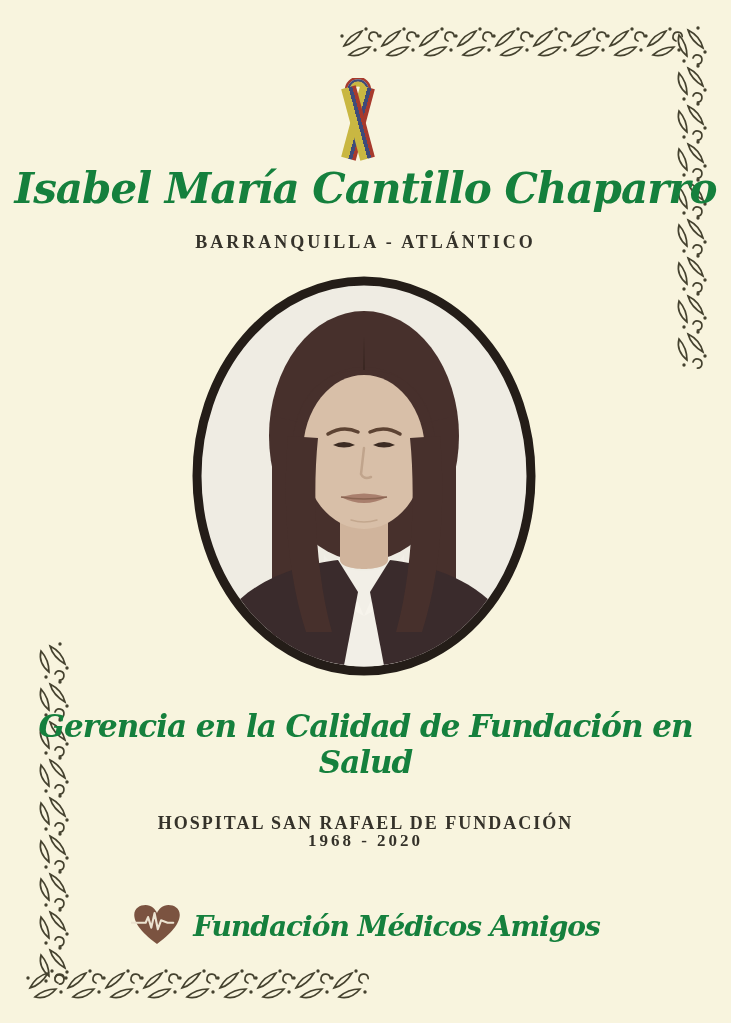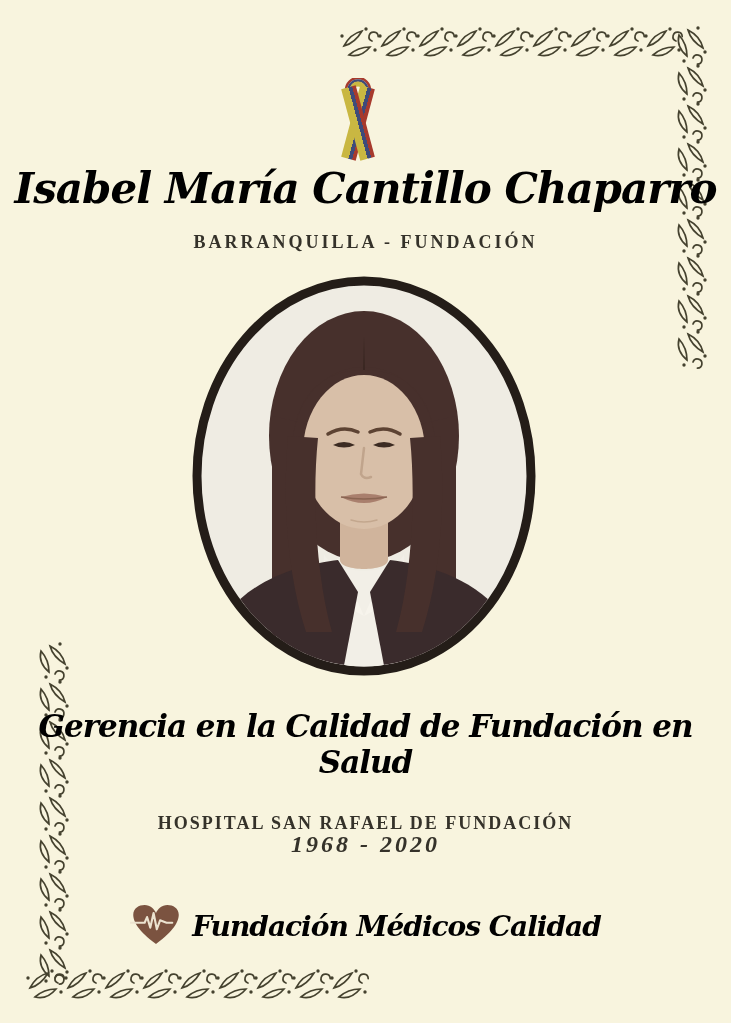--- a/index.html
+++ b/index.html
@@ -5,30 +5,30 @@
   html,body{margin:0;padding:0;background:#f8f4de;}
   #card{
     position:relative;width:731px;height:1023px;margin:0 auto;
     background:#f8f4de;overflow:hidden;
     font-family:"Liberation Serif", serif;color:#2f2c25;
   }
   .abs{position:absolute;}
   .centered{left:0;width:731px;text-align:center;}
   .script{
     font-family:"DejaVu Serif", serif;font-style:italic;font-weight:700;
-    color:#000000;
+    color:#15803d;
   }
   .caps{
     font-family:"Liberation Serif", serif;font-weight:700;color:#35322a;
   }
   #memorial-name{top:166px;font-size:42px;line-height:1.1;letter-spacing:-1px;}
   #memorial-location{top:232px;font-size:18px;letter-spacing:3px;}
   #memorial-degree{top:708px;font-size:31px;letter-spacing:-1px;}
   #memorial-institution{top:813px;font-size:18px;letter-spacing:2px;}
-  #memorial-years{top:831px;font-size:24px;letter-spacing:3px;font-style:italic;}
+  #memorial-years{top:831px;font-size:17px;letter-spacing:3px;}
   #ribbon{left:330px;top:78px;}
   #portrait{left:192px;top:276px;}
   #footer{top:903px;left:0;width:731px;display:flex;align-items:center;justify-content:center;gap:10px;}
   #footer-org{font-size:28px;letter-spacing:-1px;}
   svg.vine{position:absolute;overflow:visible;}
   #vine-top{left:338px;top:16px;}
   #vine-right{left:660px;top:22px;}
   #vine-left{left:22px;top:638px;}
   #vine-bottom{left:24px;top:958px;}
 </style>
@@ -109,21 +109,21 @@
     <circle cx="28" cy="12" r="12" fill="none" stroke="#a73a2d" stroke-width="2.5"></circle>
     <circle cx="28" cy="12" r="9.5" fill="none" stroke="#3e4b7a" stroke-width="2.5"></circle>
     <circle cx="28" cy="12" r="6" fill="none" stroke="#c9b742" stroke-width="5"></circle>
     <g>
       <rect x="20.5" y="8" width="15" height="74" fill="url(#rbg)" transform="rotate(15 28 45)"></rect>
       <rect x="20.5" y="8" width="15" height="74" fill="url(#rbg)" transform="rotate(-15 28 45)"></rect>
     </g>
   </svg>
 
   <div class="abs centered script" id="memorial-name">Isabel María Cantillo Chaparro</div>
-  <div class="abs centered caps" id="memorial-location">BARRANQUILLA - FUNDACIÓN</div>
+  <div class="abs centered caps" id="memorial-location">BARRANQUILLA - ATLÁNTICO</div>
 
   <svg id="portrait" class="abs" width="344" height="400" viewBox="0 0 344 400">
     <defs>
       <clipPath id="pclip">
           <ellipse cx="172" cy="200" rx="162.5" ry="190.5"></ellipse>
         </clipPath>
     </defs>
     <ellipse cx="172" cy="200" rx="167" ry="195" fill="#efece3" stroke="#241d18" stroke-width="9"></ellipse>
     <g clip-path="url(#pclip)">
 
@@ -164,16 +164,16 @@
 
   <div class="abs centered script" id="memorial-degree">Gerencia en la Calidad de Fundación en Salud</div>
   <div class="abs centered caps" id="memorial-institution">HOSPITAL SAN RAFAEL DE FUNDACIÓN</div>
   <div class="abs centered caps" id="memorial-years">1968 - 2020</div>
 
   <div class="abs" id="footer">
     <svg width="52" height="46" viewBox="0 0 64 56">
       <path d="M32,50 C10,34 4,22 4,14 C4,6 11,2 18,2 C25,2 30,7 32,12 C34,7 39,2 46,2 C53,2 60,6 60,14 C60,22 54,34 32,50 Z" fill="#7b5340"></path>
       <polyline points="0,24 13,24 18,24 21,17 25,30 29,12 33,32 37,21 45,24 52,24" fill="none" stroke="#ece3d0" stroke-width="2.6" stroke-linejoin="round" stroke-linecap="round"></polyline>
     </svg>
-    <span class="script" id="footer-org">Fundación Médicos Calidad</span>
+    <span class="script" id="footer-org">Fundación Médicos Amigos</span>
   </div>
 
 </div>
 
 </body></html>

